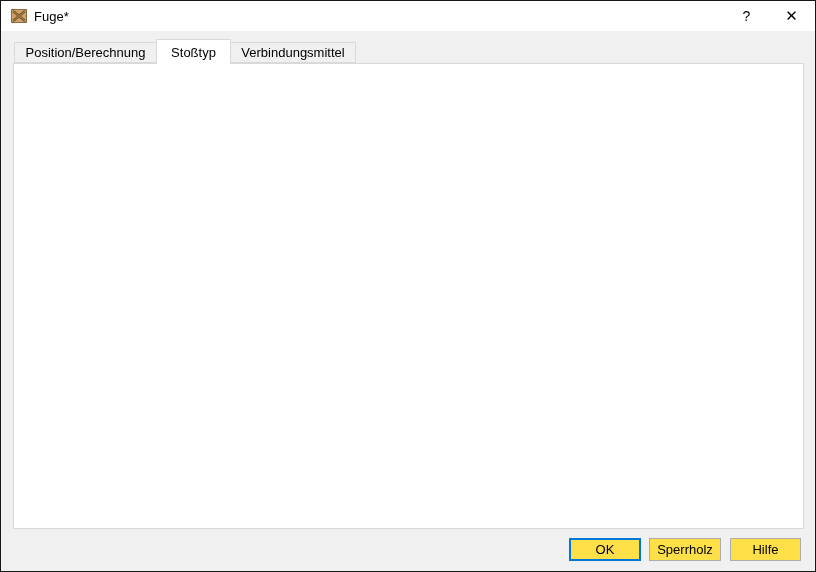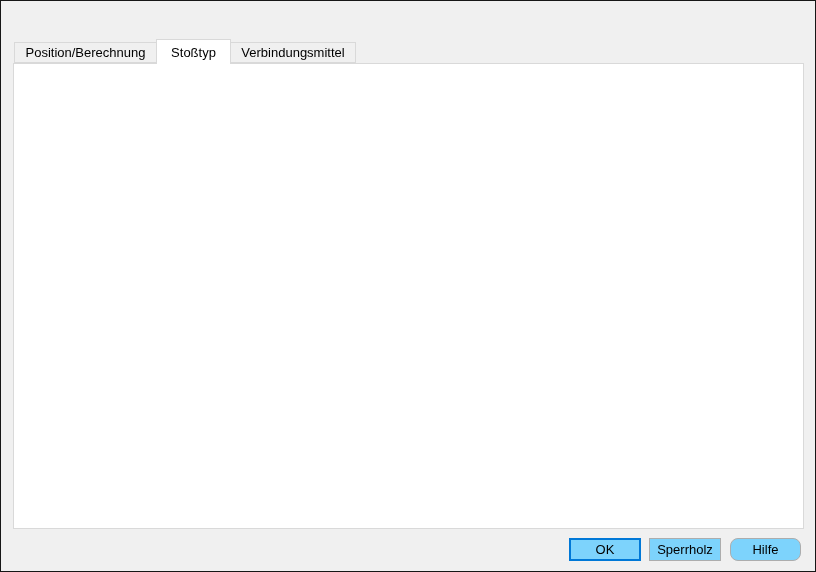--- a/index.html
+++ b/index.html
@@ -66,30 +66,42 @@
   .checkbox svg { display:block; }
   .check-row .check-label { margin-left:5px; }
   .check-row.disabled .checkbox { border-color:#c0c0c0; }
   .check-row.disabled .check-label { color:#a0a0a0; }
 
   .static-label { position:absolute; white-space:nowrap; }
   .static-label.gray { color:#9d9d9d; }
   .two-line { line-height:17px; }
 
   
-  .btn { position:absolute; height:23px; background:#7dd3fc; border:1px solid #adadad; display:flex; align-items:center; justify-content:center; font-size:13px; cursor:default; }
+  .btn { position:absolute; height:23px; background:#fde047; border:1px solid #adadad; display:flex; align-items:center; justify-content:center; font-size:13px; cursor:default; }
   .btn.default { border:2px solid #0078d7; }
 
   .sketch { position:absolute; left:33px; top:378px; }
 </style>
 </head>
 <body>
 
 <div class="window">
 
+  <div class="titlebar">
+    <span class="app-icon">
+      <svg width="16" height="16" viewBox="0 0 16 16">
+        <rect x="0.5" y="1.5" width="15" height="13" fill="#cfa265" stroke="#8a6b3f"></rect>
+        <path d="M2 3 L14 13 M14 3 L2 13" stroke="#6e5431" stroke-width="2.4" fill="none"></path>
+        <path d="M2 3 L14 13 M14 3 L2 13" stroke="#a8814e" stroke-width="1" fill="none"></path>
+      </svg>
+    </span>
+    <span class="title-text">Fuge*</span>
+    <div class="tb-btn help">?</div>
+    <div class="tb-btn close">✕</div>
+  </div>
 
   <div class="tabs">
     <div class="tab t1">Position/Berechnung</div>
     <div class="tab t3">Verbindungsmittel</div>
     <div class="tab t2 active">Stoßtyp</div>
   </div>
 
   <div class="page"></div>
 
   <div class="group-header" style="left:24px; top:75px; width:416px;">
@@ -375,15 +387,15 @@
           <span class="tri-up"></span>
         </span>
       <span class="sb">
           <span class="tri-down"></span>
         </span>
     </span>
   </div>
 
   <div class="btn default" style="left:568px; top:537px; width:72px;">OK</div>
   <div class="btn" style="left:648px; top:537px; width:72px;">Sperrholz</div>
-  <div class="btn" style="left:729px; top:537px; width:71px;border-radius:8px;">Hilfe</div>
+  <div class="btn" style="left:729px; top:537px; width:71px;">Hilfe</div>
 
 </div>
 
 </body></html>

